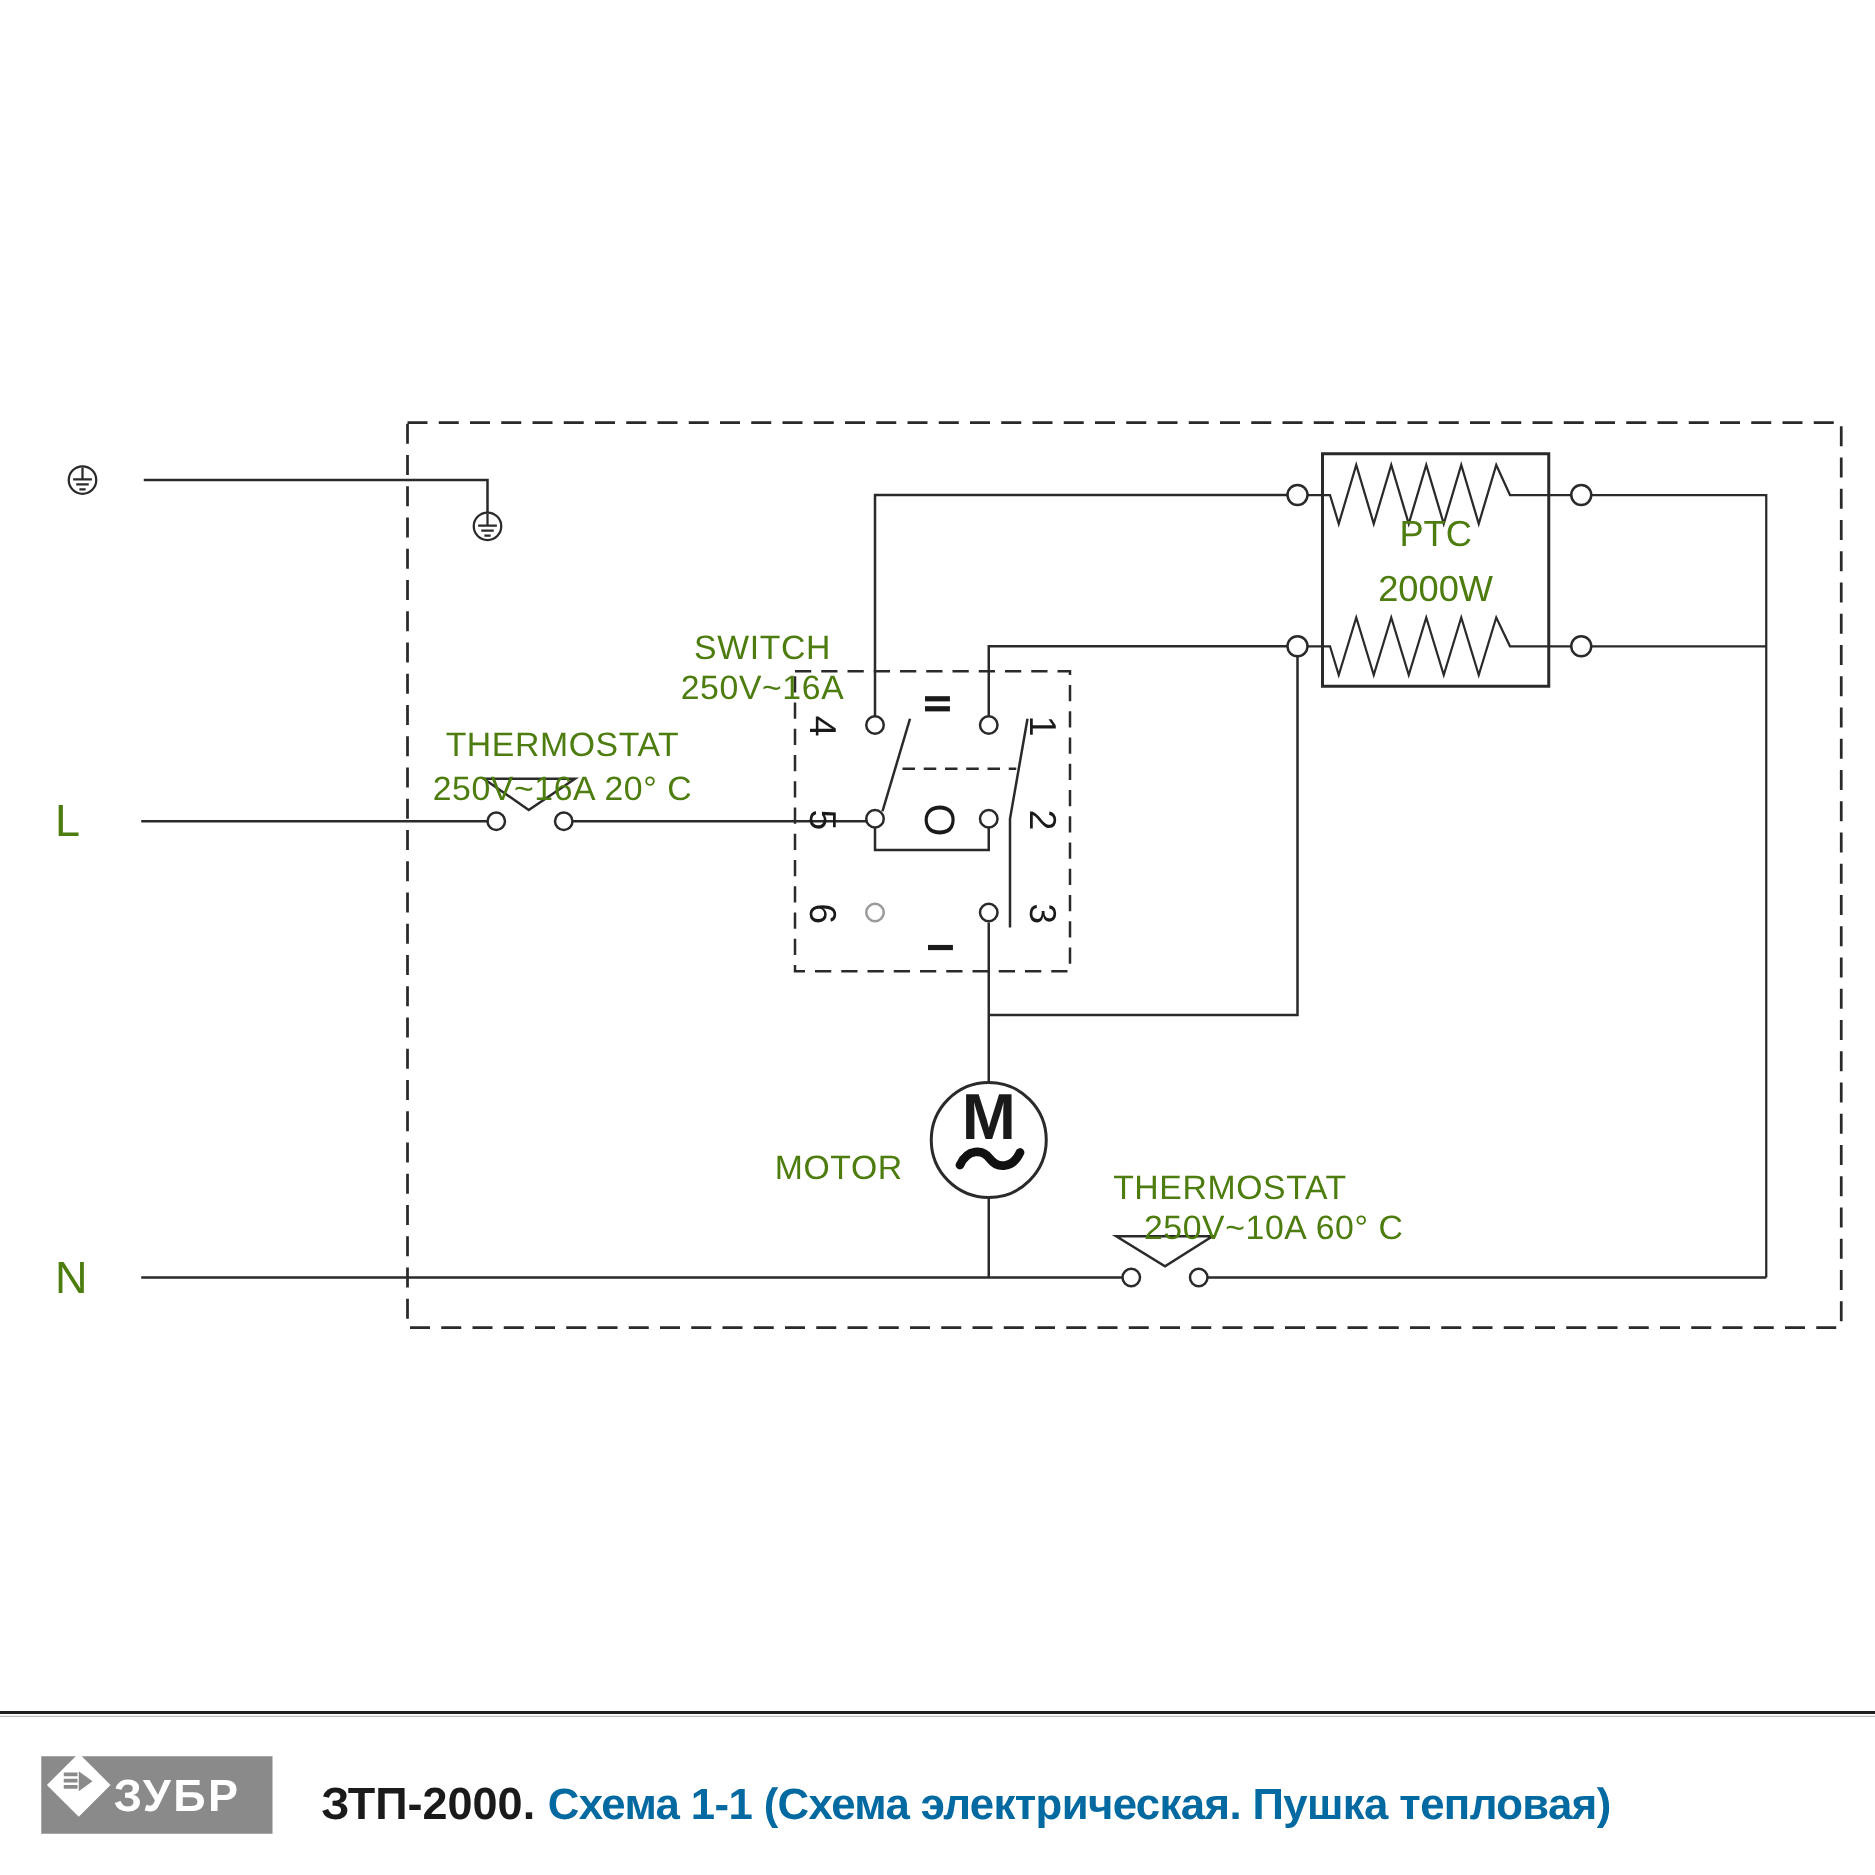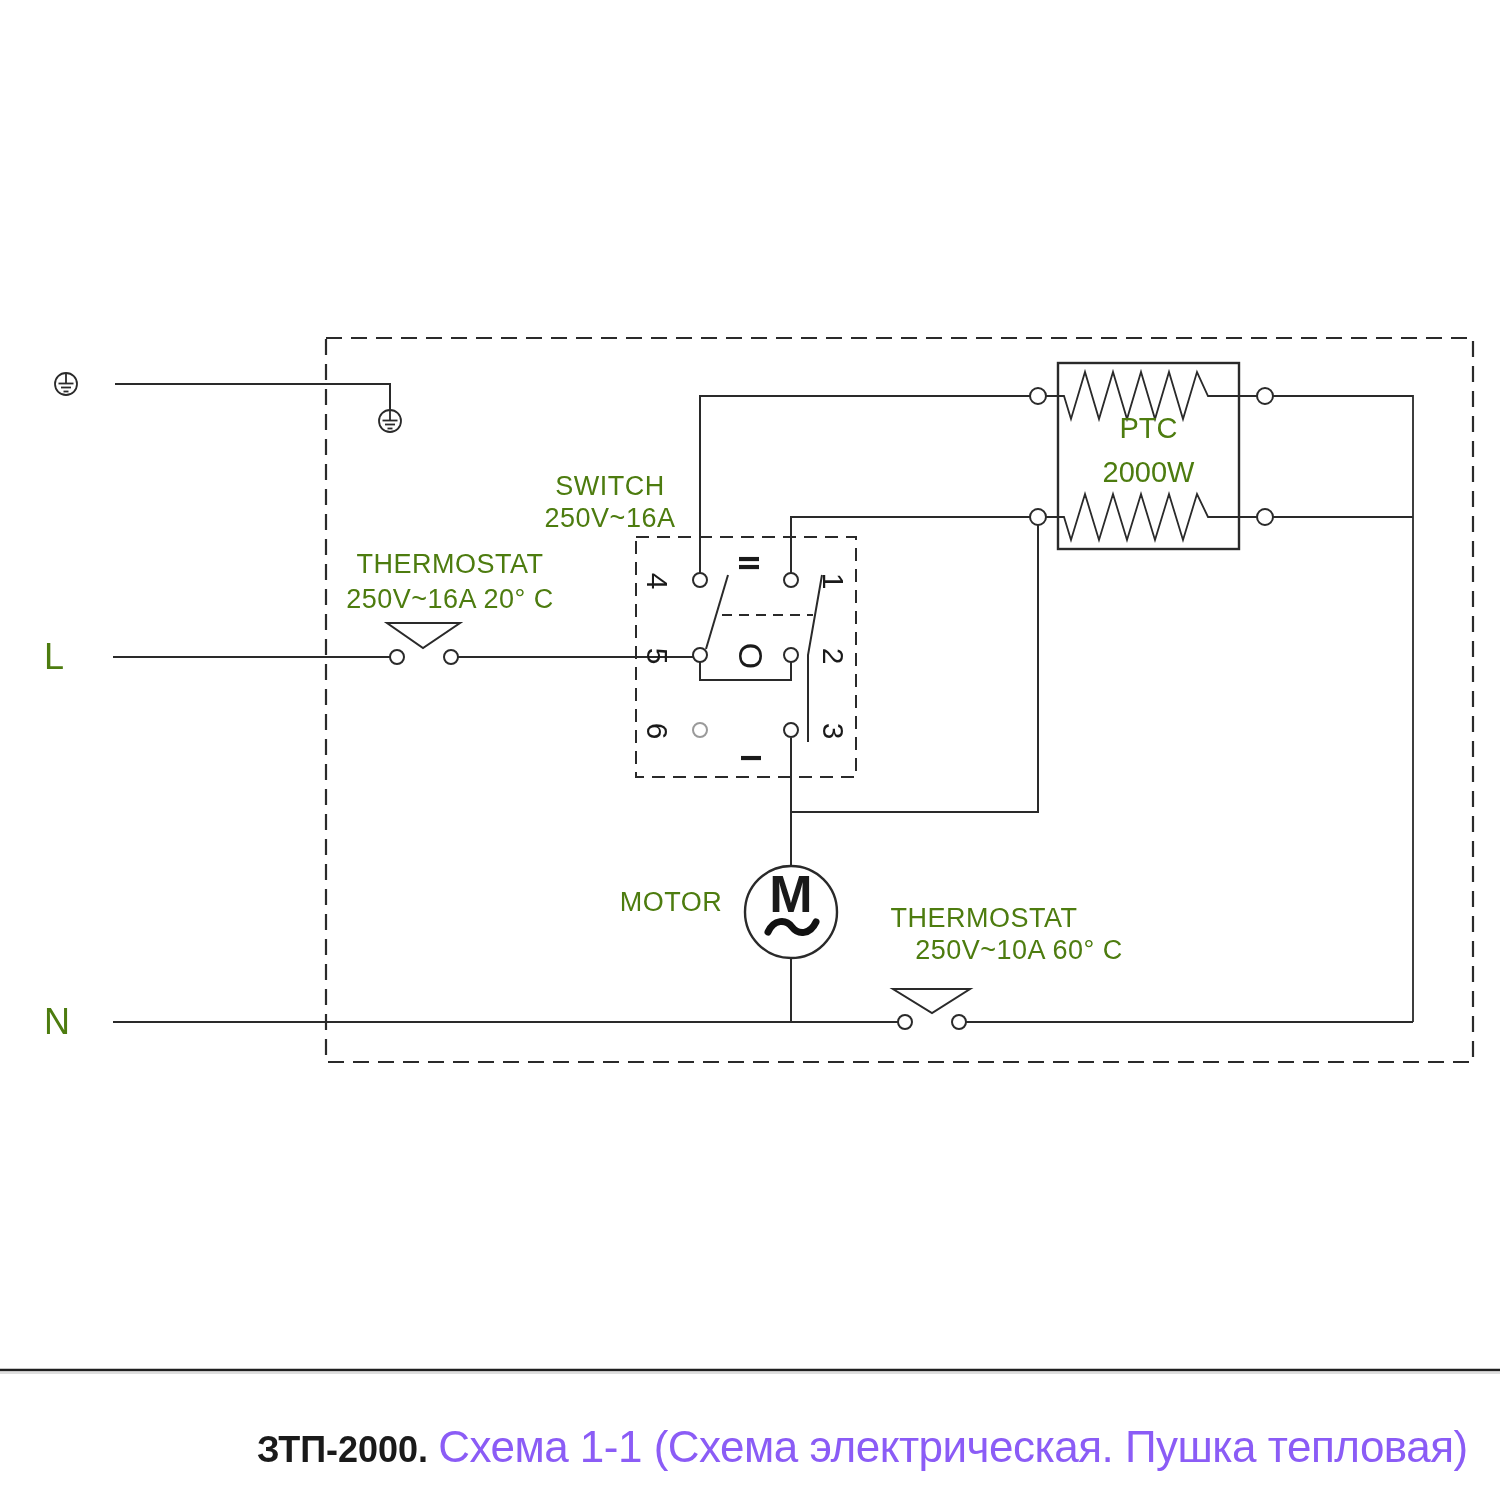--- a/index.html
+++ b/index.html
@@ -1,40 +1,40 @@
 <!DOCTYPE html>
 <html><head>
 <meta charset="utf-8">
 <style>
   html,body{margin:0;padding:0;background:#fff;}
   .page{position:relative;width:1500px;height:1500px;background:#ffffff;overflow:hidden;
         font-family:"Liberation Sans", sans-serif;color:#1a1a1a;}
   .page svg{position:absolute;left:0;top:0;}
   .lbl{position:absolute;white-space:nowrap;color:#4d7c0f;line-height:1;}
   .c{text-align:center;}
-  .sch{font-size:27px;letter-spacing:.5px;}
+  .sch{font-size:27px;letter-spacing:.5px;margin-top:32px;}
   .big{font-size:36px;}
   .term{position:absolute;width:34px;height:34px;display:flex;align-items:center;justify-content:center;
         font-size:30px;transform:rotate(90deg);}
   .pos{position:absolute;width:34px;height:34px;display:flex;align-items:center;justify-content:center;
         font-size:29px;font-weight:bold;transform:rotate(90deg);}
   .motor-m{position:absolute;left:761px;top:868px;width:60px;height:52px;display:flex;
         align-items:center;justify-content:center;font-size:52px;font-weight:bold;}
   
   .logo{position:absolute;left:33px;top:1405px;width:185px;height:62px;}
   .logo .plate{position:absolute;inset:0;}
   .logo .diamond{position:absolute;left:12px;top:5px;width:36px;height:36px;transform:rotate(45deg);background:#fff;}
   .logo .mark{position:absolute;left:18px;top:13px;width:26px;height:22px;}
   .logo .bar{position:absolute;left:0;width:11px;height:3px;}
   .logo .tri{position:absolute;left:12px;top:3px;width:0;height:0;
         border-left:11px solid transparent;border-top:8px solid transparent;border-bottom:8px solid transparent;}
   .logo .brand{position:absolute;left:58px;top:11px;font-size:36px;font-weight:800;letter-spacing:2px;color:#fff;}
   .title{position:absolute;left:257px;top:1422px;font-size:36px;}
   .title .model{font-weight:bold;}
-  .title .sub{font-weight:normal;font-size:44px;letter-spacing:-0.5px;color:#8b5cf6;}
+  .title .sub{font-weight:bold;font-size:35px;letter-spacing:-0.5px;color:#0369a1;}
 </style>
 </head>
 <body>
 
 <div class="page">
 
   <svg width="1500" height="1500" viewBox="0 0 1500 1500">
 
     <rect x="326" y="338" width="1147" height="724" fill="none" stroke="#2a2a2a" stroke-width="2.2" stroke-dasharray="16 9"></rect>
 
@@ -140,19 +140,30 @@
 
   <div class="lbl c" style="left:1078px;top:414px;width:141px;font-size:29px;">PTC</div>
   <div class="lbl c" style="left:1078px;top:458px;width:141px;font-size:29px;">2000W</div>
 
   <div class="lbl sch" style="left:610px;top:889px;width:122px;text-align:center;">MOTOR</div>
   <div class="motor-m">M</div>
 
   <div class="lbl sch c" style="left:864px;top:905px;width:240px;">THERMOSTAT</div>
   <div class="lbl sch c" style="left:899px;top:937px;width:240px;">250V~10A 60° C</div>
 
+  <div class="logo">
+    <div class="plate" style="background:#8a8a8a;"></div>
+    <div class="diamond"></div>
+    <div class="mark">
+      <div class="bar" style="top:0;background:#8a8a8a;"></div>
+      <div class="bar" style="top:5px;background:#8a8a8a;"></div>
+      <div class="bar" style="top:10px;background:#8a8a8a;"></div>
+      <div class="tri" style="border-left-color:#8a8a8a;top:-1px;"></div>
+    </div>
+    <div class="brand">ЗУБР</div>
+  </div>
   <div class="title">
     <span class="model">ЗТП-2000.</span>
     <span> </span>
     <span class="sub">Схема 1-1 (Схема электрическая. Пушка тепловая)</span>
   </div>
 
 </div>
 
 </body></html>

